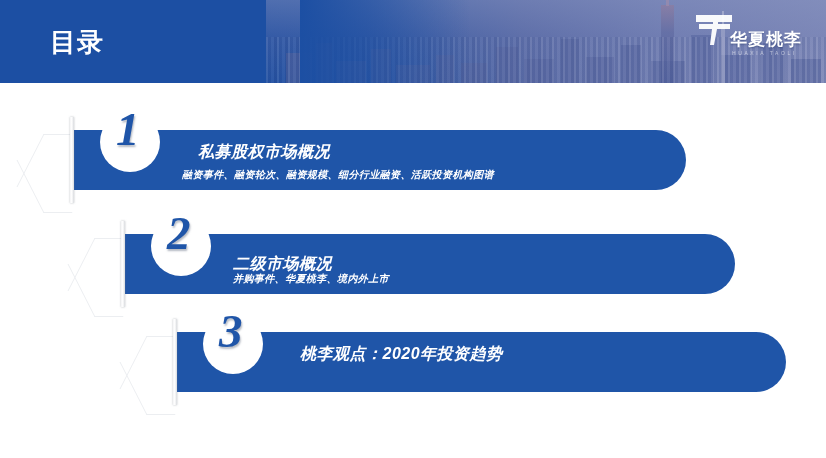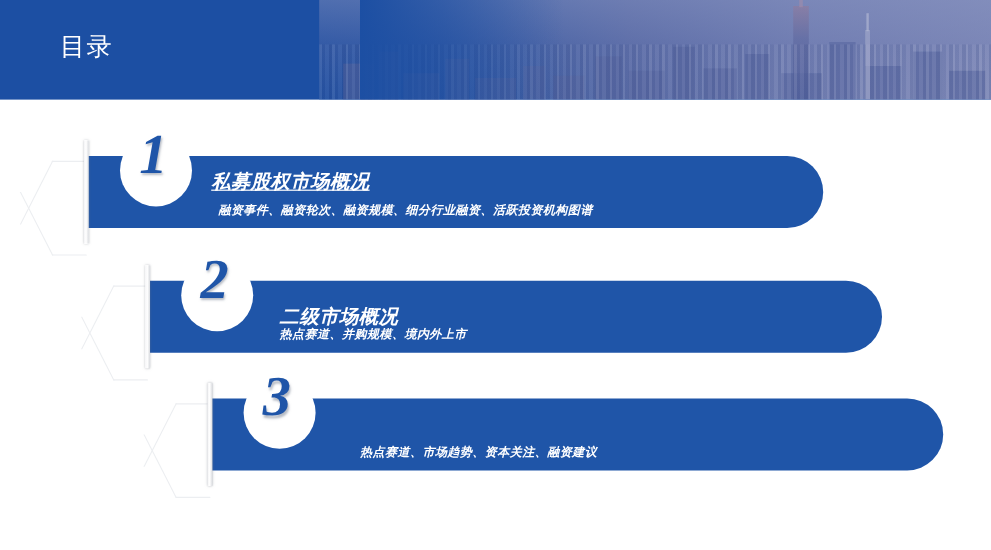--- a/index.html
+++ b/index.html
@@ -81,22 +81,22 @@
   }
   .header-fade-left {
     position: absolute;
     left: 300px; top: 0;
     width: 170px; height: 83px;
     background: linear-gradient(90deg, #1c4fa3 0%, rgba(28,79,163,0.0) 100%);
   }
   .header-title {
     position: absolute;
     left: 50px; top: 25px;
-    font-size: 21px;
-    font-weight: normal;
+    font-size: 26px;
+    font-weight: bold;
     color: #ffffff;
     letter-spacing: 1px;
     z-index: 5;
   }
 
   
   .logo-wrap {
     position: absolute;
     right: 16px; top: 8px;
     width: 120px; height: 58px;
@@ -227,45 +227,52 @@
     <div class="sky-b" style="left:455px;width:30px;height:28px;"></div>
     <div class="sky-b" style="left:495px;width:24px;height:40px;"></div>
     <div class="sky-b" style="left:525px;width:30px;height:24px;"></div>
     <div class="tower-main"></div>
     <div class="tower-needle"></div>
   </div>
   <div class="header-fade-left"></div>
 
   <div class="header-title">目录</div>
 
+  <div class="logo-wrap">
+    <svg class="logo-mark" viewBox="0 0 40 36">
+      <path d="M2 3 L38 3 L38 10 L24 10 L24 12 L36 12 L36 17 L23 17 L20 33 L16 33 L18 17 L5 17 L5 12 L19 12 L19 10 L2 10 Z" fill="#ffffff" opacity="0.95"></path>
+    </svg>
+    <div class="logo-text">华夏桃李</div>
+    <div class="logo-sub">HUAXIA TAOLI</div>
+  </div>
 </div>
 
 <div class="banner" style="left:72px; top:130px; width:614px;">
   <div class="chevron" style="left:-42px;"></div>
   <div class="chevron low" style="left:-42px; top:30px;"></div>
   <div class="banner-bar" style="width:614px;"></div>
   <div class="pole" style="left:-2px;"></div>
   <div class="notch" style="left:28px;"></div>
   <div class="num" style="left:44px;">1</div>
-  <div class="b-title" style="left:104px; top:12px;text-decoration:underline;">私募股权市场概况</div>
+  <div class="b-title" style="left:126px; top:12px;">私募股权市场概况</div>
   <div class="b-sub" style="left:110px; top:38px;">融资事件、融资轮次、融资规模、细分行业融资、活跃投资机构图谱</div>
 </div>
 
 <div class="banner" style="left:123px; top:234px; width:612px;">
   <div class="chevron" style="left:-42px;"></div>
   <div class="chevron low" style="left:-42px; top:30px;"></div>
   <div class="banner-bar" style="width:612px;"></div>
   <div class="pole" style="left:-2px;"></div>
   <div class="notch" style="left:28px;"></div>
   <div class="num" style="left:44px;">2</div>
   <div class="b-title" style="left:110px; top:20px;">二级市场概况</div>
-  <div class="b-sub" style="left:110px; top:38px;">热点赛道、并购规模、境内外上市</div>
+  <div class="b-sub" style="left:110px; top:38px;">并购事件、华夏桃李、境内外上市</div>
 </div>
 
 <div class="banner" style="left:175px; top:332px; width:611px;">
   <div class="chevron" style="left:-42px;"></div>
   <div class="chevron low" style="left:-42px; top:30px;"></div>
   <div class="banner-bar" style="width:611px;"></div>
   <div class="pole" style="left:-2px;"></div>
   <div class="notch" style="left:28px;"></div>
   <div class="num" style="left:44px;">3</div>
-  <div class="b-sub" style="left:125px; top:38px;">热点赛道、市场趋势、资本关注、融资建议</div>
+  <div class="b-title" style="left:125px; top:12px;">桃李观点：2020年投资趋势</div>
 </div>
 
 </body></html>

